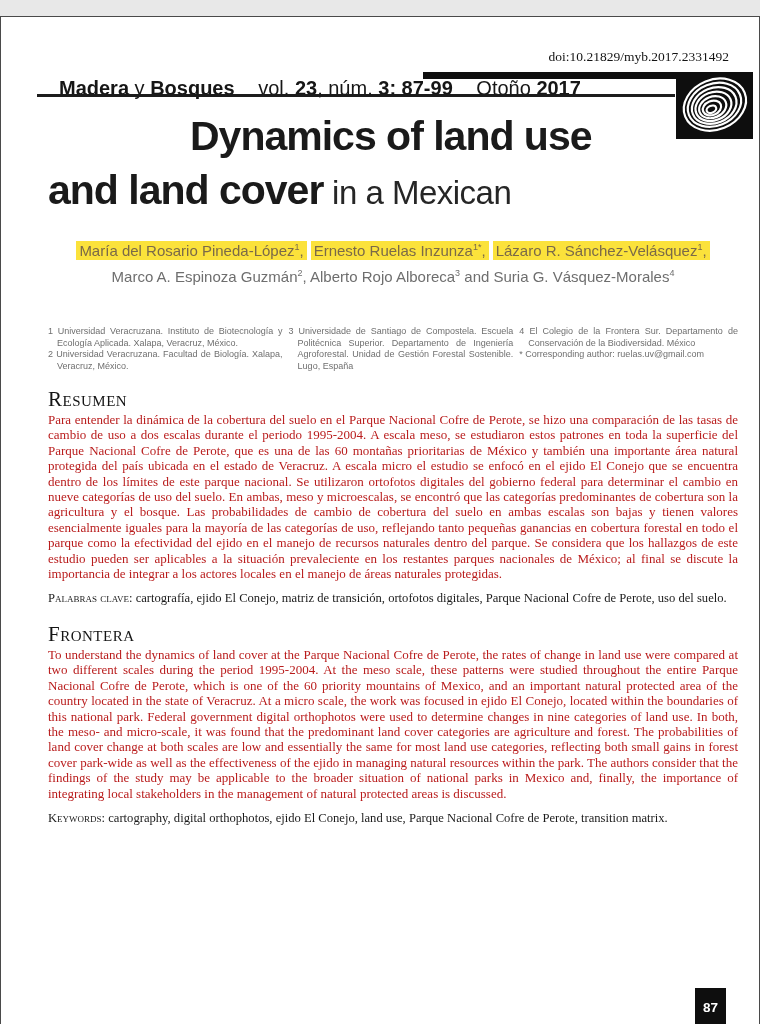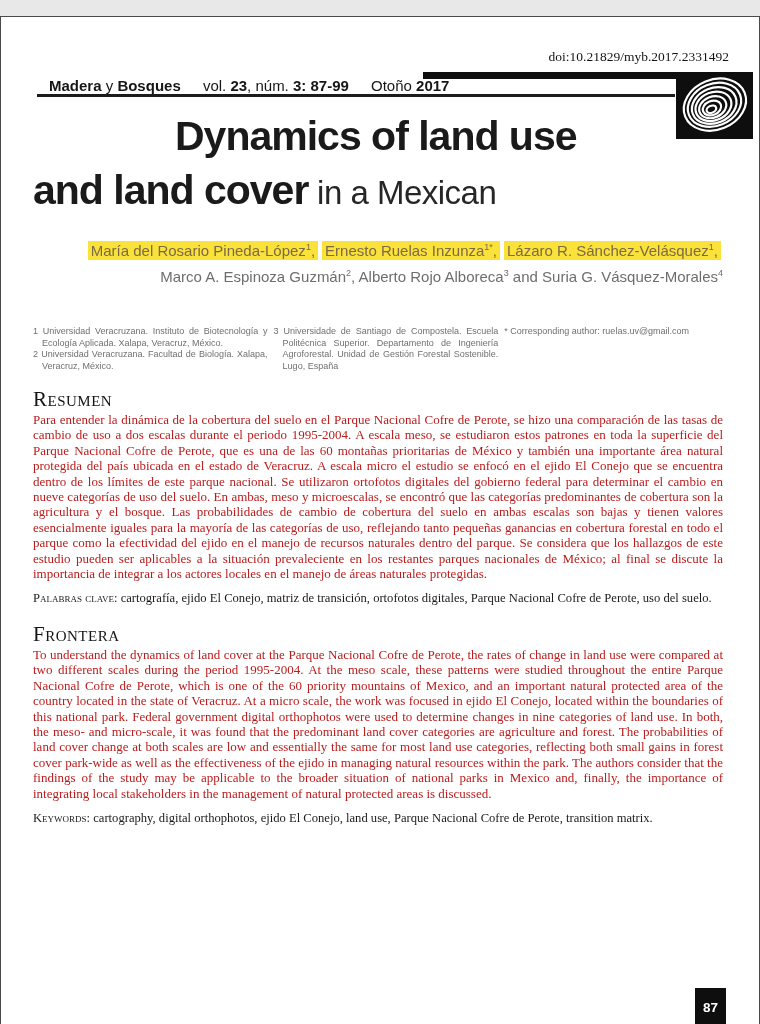--- a/index.html
+++ b/index.html
@@ -4,35 +4,35 @@
 <style>
   html,body { margin:0; padding:0; background:#e8e8e8; }
   .page {
     position:relative; width:760px; height:1024px; margin:16px auto;
     background:#ffffff; box-sizing:border-box; border:1px solid #4a4a4a;
     overflow:hidden; font-family:"Liberation Sans", sans-serif; color:#1a1a1a;
   }
   
   .doi { position:absolute; top:32px; right:30px; font-family:"Liberation Serif", serif; font-size:13.5px; color:#141414; }
   .bar-thick { position:absolute; top:55px; left:422px; width:330px; height:7px; background:#0e0e0e; }
-  .masthead { position:absolute; top:60px; left:48px; font-size:15px; color:#161616; white-space:nowrap; }
+  .masthead { position:absolute; top:60px; left:58px; font-size:20px; color:#161616; white-space:nowrap; }
   .masthead .mh-item { margin-right:18px; }
   .masthead b { font-weight:700; }
   .rule-thin { position:absolute; top:77px; left:36px; width:638px; height:2.5px; background:#1c1c1c; }
   .logo { position:absolute; top:55px; left:675px; width:77px; height:67px; background:#0e0e0e; }
   .logo svg { display:block; }
   
-  .content { position:absolute; top:96px; left:32px; width:690px; }
+  .content { position:absolute; top:96px; left:47px; width:690px; }
   .title-l1 { font-size:41px; font-weight:700; letter-spacing:-1px; line-height:46px; margin-left:142px; }
   .title-l2 { font-size:41px; font-weight:700; letter-spacing:-1px; line-height:50px; margin-top:6px; }
   .title-light { font-size:33px; font-weight:400; letter-spacing:-0.5px; color:#262626; }
   .title-l3 { font-size:33px; font-weight:400; letter-spacing:-0.5px; line-height:40px; margin-left:50px; color:#262626; }
   .subtitle { margin-top:24px; text-align:center; font-size:19.5px; color:#2e2e2e; }
   
-  .authors { margin-top:18px; text-align:right; font-size:15px; color:#6e6e6e; line-height:23px; }
+  .authors { margin-top:18px; text-align:center; font-size:15px; color:#6e6e6e; line-height:23px; }
   .hl { background:#fbe23b; color:#7b6a48; padding:1px 3px; margin:0 2px; }
   .authors sup { font-size:60%; vertical-align:super; }
   
   .affils { margin-top:38px; display:flex; gap:6px; font-size:9px; line-height:11.5px; color:#6f6f6f; }
   .aff-col { text-align:justify; }
   .aff-col1 { width:236px; } .aff-col2 { width:226px; } .aff-col3 { width:220px; }
   .aff { margin:0; padding-left:9px; text-indent:-9px; }
   
   .serif { font-family:"Liberation Serif", serif; }
   .sec { margin-top:16px; }
@@ -93,20 +93,21 @@
 
     <div class="affils">
       <div class="aff-col aff-col1">
         <p class="aff"><span>1</span> <span>Universidad Veracruzana. Instituto de Biotecnología y Ecología Aplicada. Xalapa, Veracruz, México.</span></p>
         <p class="aff"><span>2</span> <span>Universidad Veracruzana. Facultad de Biología. Xalapa, Veracruz, México.</span></p>
       </div>
       <div class="aff-col aff-col2">
         <p class="aff"><span>3</span> <span>Universidade de Santiago de Compostela. Escuela Politécnica Superior. Departamento de Ingeniería Agroforestal. Unidad de Gestión Forestal Sostenible. Lugo, España</span></p>
       </div>
       <div class="aff-col aff-col3">
+        <p class="aff"><span>4</span> <span>El Colegio de la Frontera Sur. Departamento de Conservación de la Biodiversidad. México</span></p>
         <p class="aff"><span>*</span> <span>Corresponding author: ruelas.uv@gmail.com</span></p>
       </div>
     </div>
 
     <div class="sec">
       <div class="sec-h">Resumen</div>
       <p class="sec-body serif">Para entender la dinámica de la cobertura del suelo en el Parque Nacional Cofre de Perote, se hizo una comparación de las tasas de cambio de uso a dos escalas durante el periodo 1995-2004. A escala meso, se estudiaron estos patrones en toda la superficie del Parque Nacional Cofre de Perote, que es una de las 60 montañas prioritarias de México y también una importante área natural protegida del país ubicada en el estado de Veracruz. A escala micro el estudio se enfocó en el ejido El Conejo que se encuentra dentro de los límites de este parque nacional. Se utilizaron ortofotos digitales del gobierno federal para determinar el cambio en nueve categorías de uso del suelo. En ambas, meso y microescalas, se encontró que las categorías predominantes de cobertura son la agricultura y el bosque. Las probabilidades de cambio de cobertura del suelo en ambas escalas son bajas y tienen valores esencialmente iguales para la mayoría de las categorías de uso, reflejando tanto pequeñas ganancias en cobertura forestal en todo el parque como la efectividad del ejido en el manejo de recursos naturales dentro del parque. Se considera que los hallazgos de este estudio pueden ser aplicables a la situación prevaleciente en los restantes parques nacionales de México; al final se discute la importancia de integrar a los actores locales en el manejo de áreas naturales protegidas.</p>
       <p class="kw serif"><span class="kw-label">Palabras clave:</span><span> cartografía, ejido El Conejo, matriz de transición, ortofotos digitales, Parque Nacional Cofre de Perote, uso del suelo.</span></p>
     </div>
 

